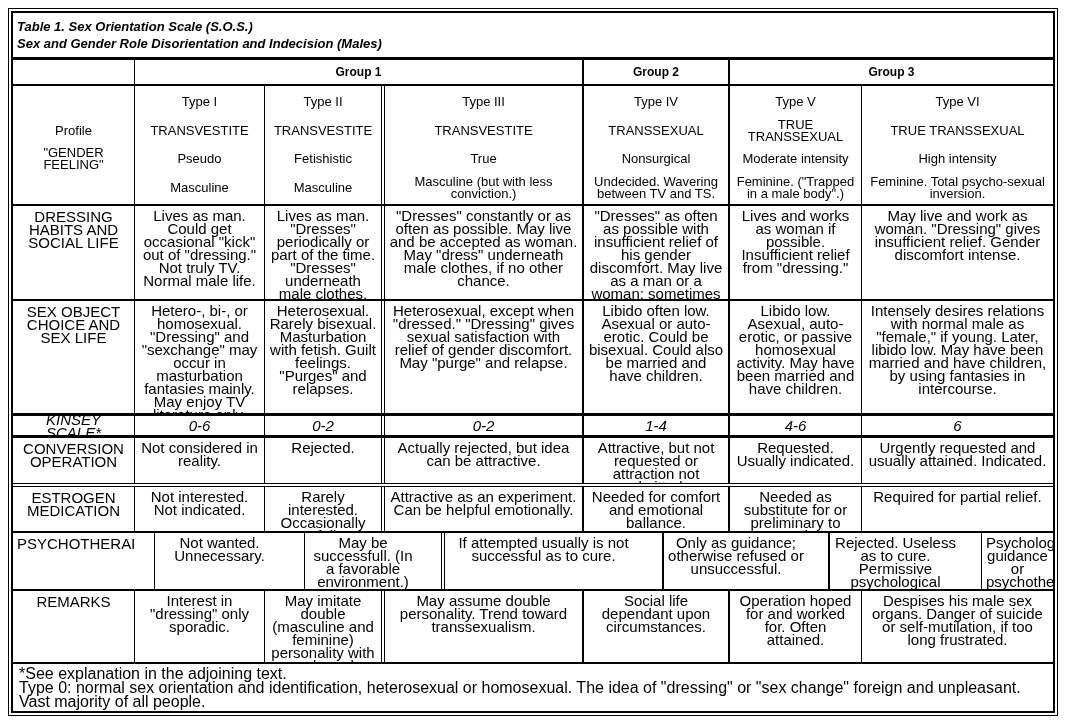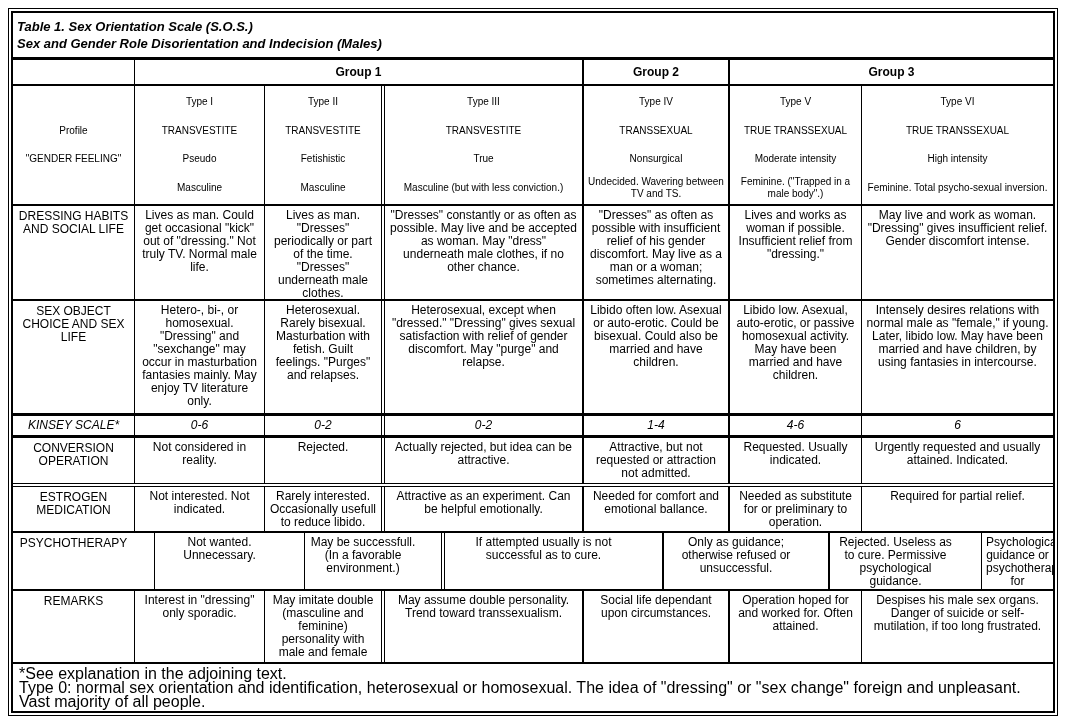--- a/index.html
+++ b/index.html
@@ -22,21 +22,21 @@
     display:flex;flex-direction:column;
     background:#fff;
   }
   .trow{
     display:grid;
     grid-template-columns:121px 130px 117px 201px 146px 133px 1fr;
   }
   .cell{
     padding:3px 4px 2px 4px;
     text-align:center;
-    font-size:12px;
+    font-size:15px;
     line-height:13px;
     overflow:hidden;
   }
   
   .c1,.c2,.c6{border-left:1px solid #000;}
   .c3{border-left:4px double #000;}
   .c4,.c5{border-left:2px solid #000;}
   
   .bt2{border-top:2px solid #000;}
   .bt3{border-top:3px solid #000;}
@@ -45,21 +45,21 @@
   .title-row{padding:5px 4px;text-align:left;}
   .title-line{font-size:13px;font-weight:bold;font-style:italic;line-height:17px;}
   
   .group-row .cell{min-height:24px;display:flex;align-items:center;justify-content:center;font-size:12px;font-weight:bold;}
   .group-row .glabel{font-weight:bold;}
   .span3{grid-column:2 / span 3;}
   .span2{grid-column:6 / span 2;}
   
   .profile-row{min-height:120px;}
   .pcol{display:flex;flex-direction:column;padding:2px 4px;}
-  .pline{flex:1;display:flex;align-items:center;justify-content:center;text-align:center;font-size:10px;line-height:12px;}
+  .pline{flex:1;display:flex;align-items:center;justify-content:center;text-align:center;font-size:13px;line-height:12px;}
   
   .r-dressing{min-height:95px;}
   .r-sexobject{min-height:114px;}
   .r-kinsey{min-height:22px;}
   .r-conversion{min-height:48px;}
   .r-estrogen{min-height:48px;}
   .r-psycho{min-height:58px;gap:20px;}
   .r-remarks{min-height:73px;}
   .r-kinsey .cell{display:flex;align-items:center;justify-content:center;padding-top:1px;padding-bottom:1px;font-style:italic;}
   .rlabel{padding-top:4px;}

